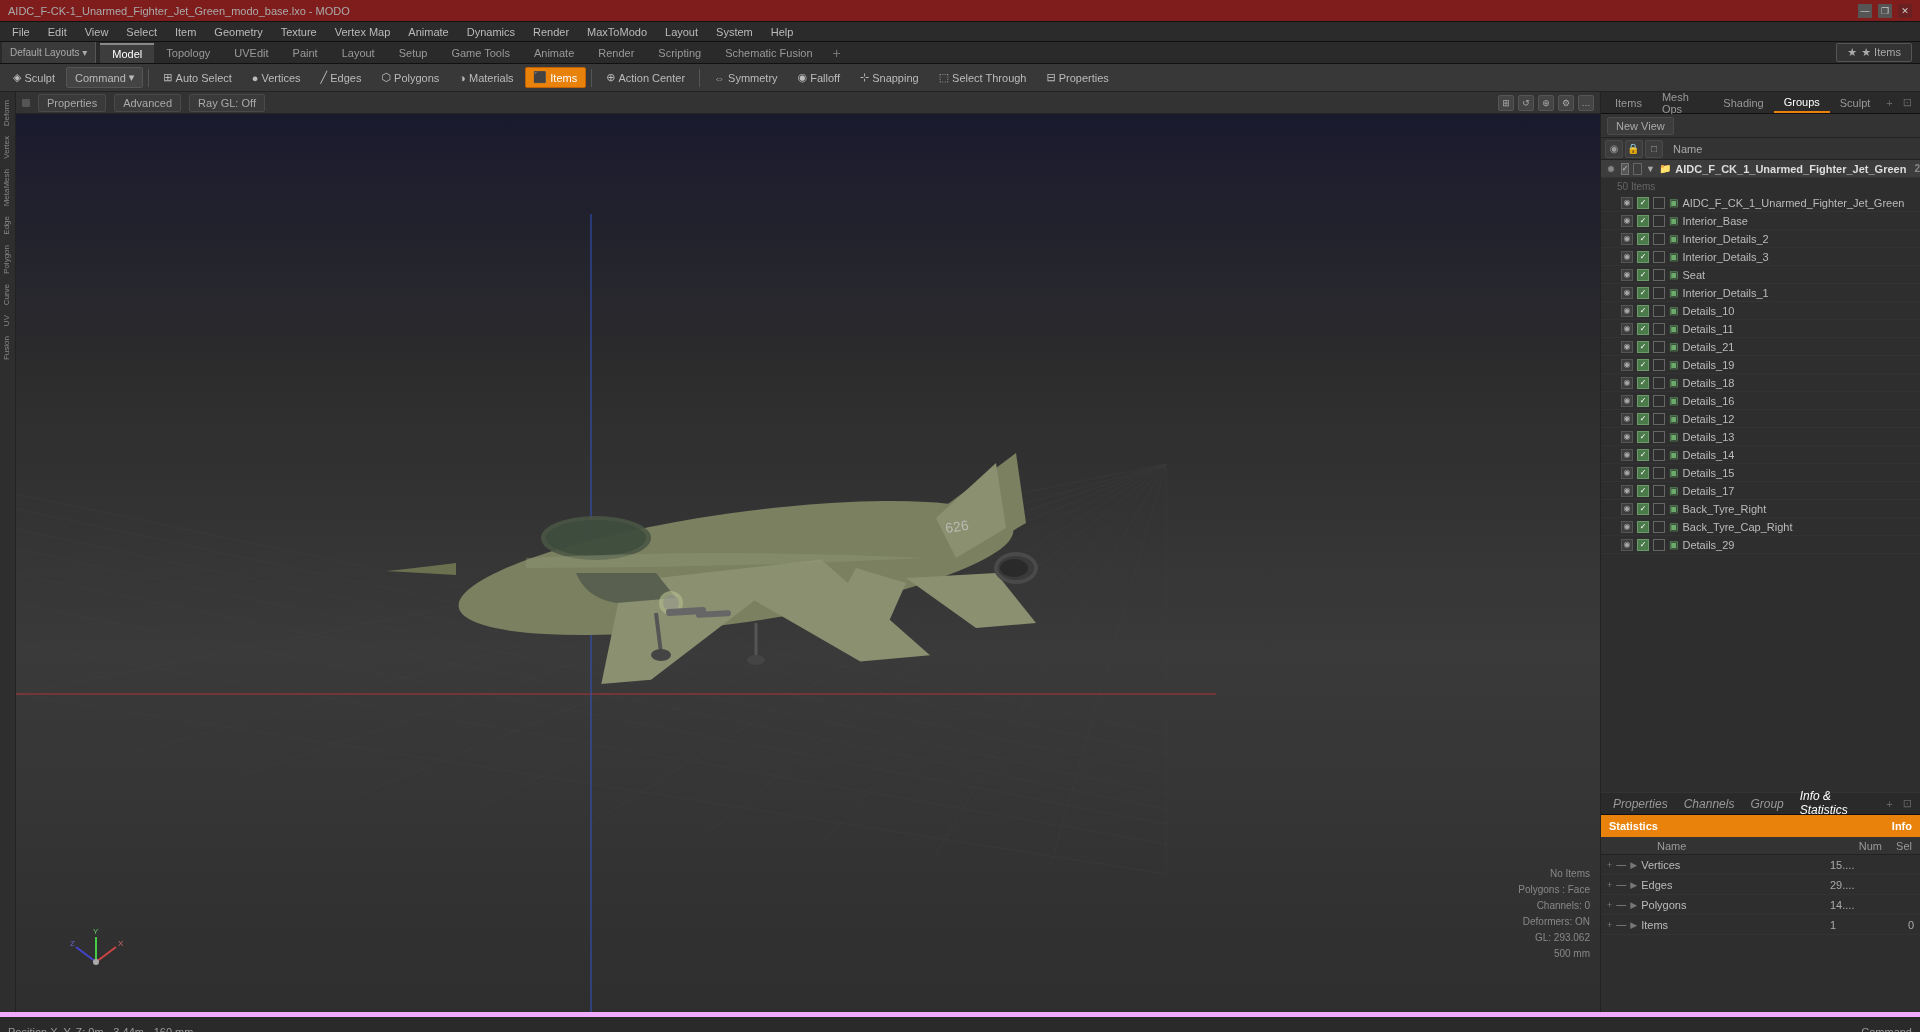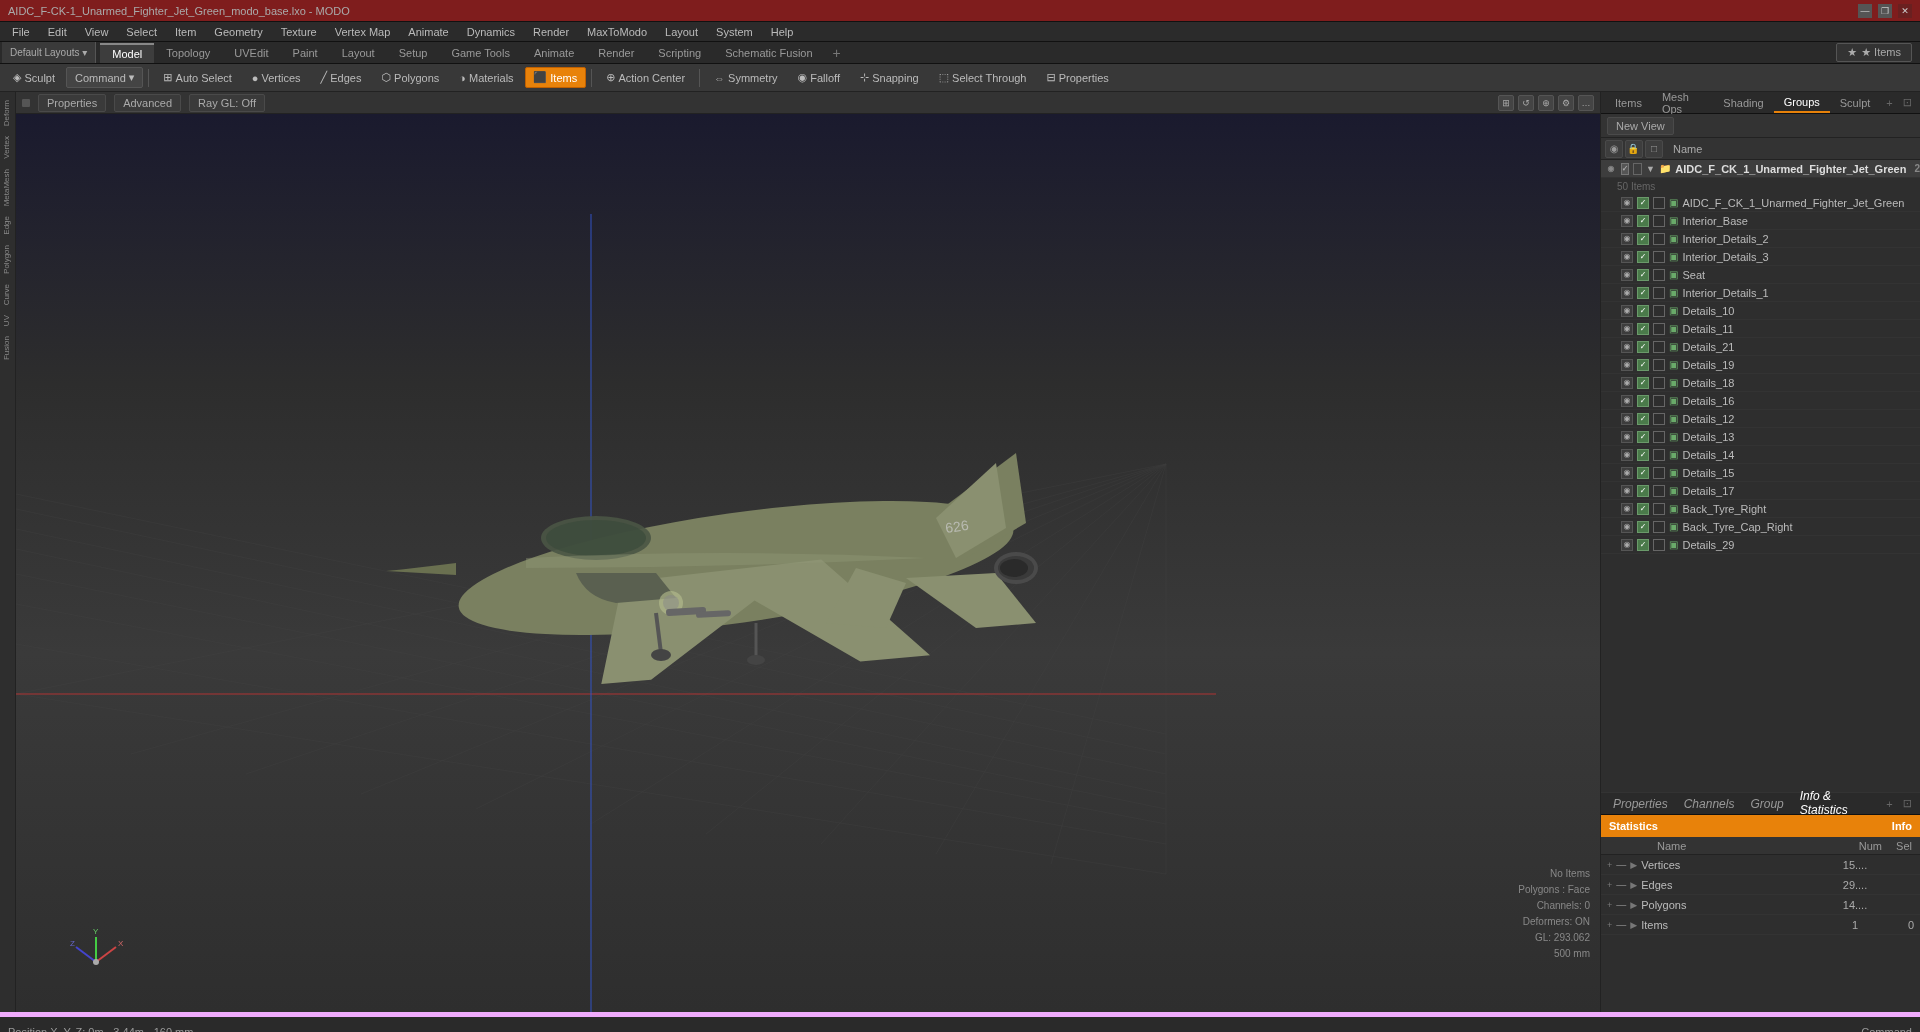--- a/index.html
+++ b/index.html
@@ -216,21 +216,21 @@
     .stats-col-header .col-num { width: 50px; text-align: right; }
     .stats-col-header .col-sel { width: 30px; text-align: right; }
 
     .stats-row {
       height: 20px; display: flex; align-items: center; padding: 0 6px;
       font-size: 11px; color: #bbb; border-bottom: 1px solid #333; gap: 4px;
     }
     .stats-expand-btn { color: #777; font-size: 9px; cursor: pointer; flex-shrink: 0; }
     .stats-minus { color: #888; font-size: 10px; flex-shrink: 0; }
     .stats-row-name { flex: 1; }
-    .stats-row-num { width: 50px; text-align: center; color: #aaa; }
+    .stats-row-num { width: 50px; text-align: left; color: #aaa; }
     .stats-row-sel { width: 30px; text-align: right; color: #aaa; }
 
     
     ::-webkit-scrollbar { width: 8px; height: 8px; }
     ::-webkit-scrollbar-track { background: #2a2a2a; }
     ::-webkit-scrollbar-thumb { background: #555; border-radius: 2px; }
 
     
     #grid-svg { position: absolute; top: 0; left: 0; width: 100%; height: 100%; }
 

